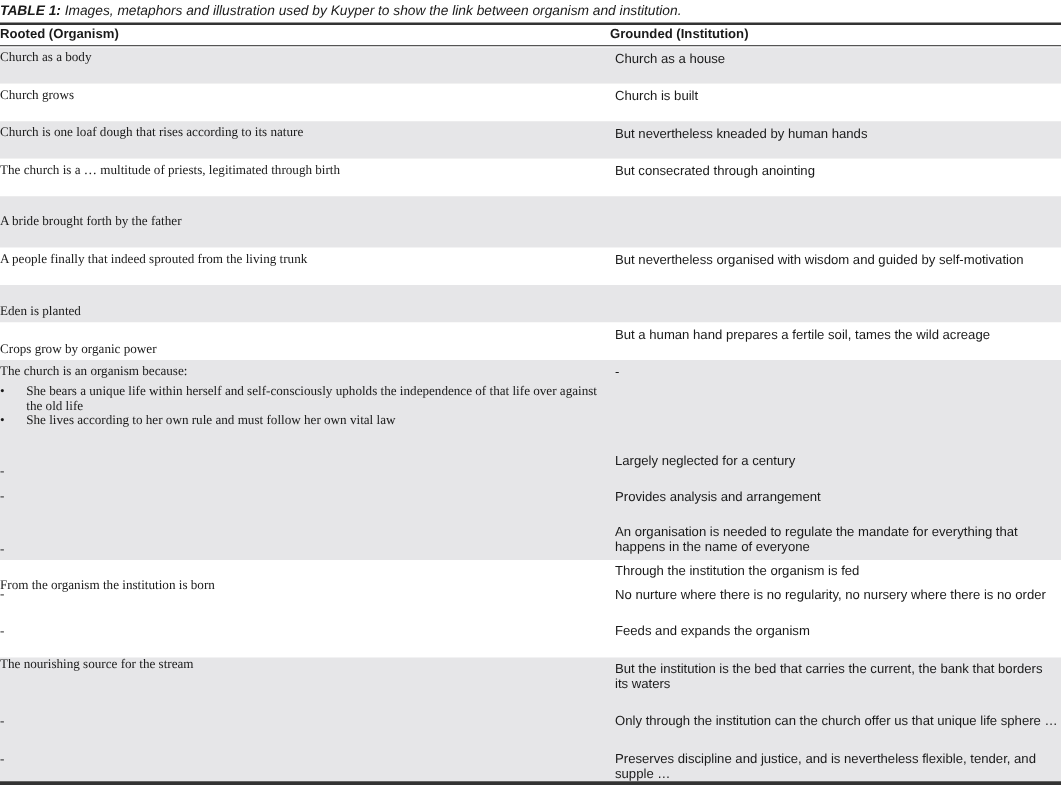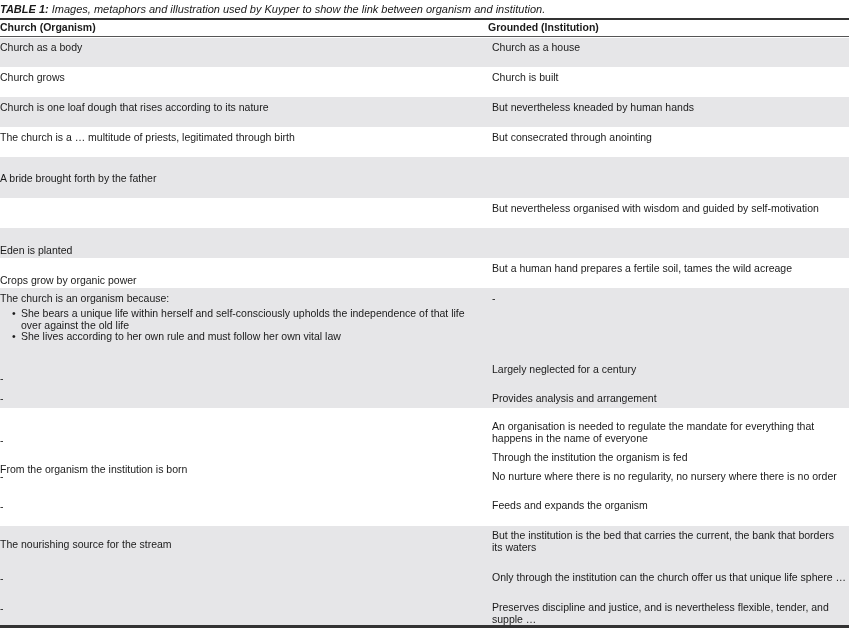--- a/index.html
+++ b/index.html
@@ -8,32 +8,32 @@
   .caption { position: absolute; left: 0; top: 3px; font-size: 11px; white-space: nowrap; font-style: italic; }
   .caption b { font-weight: bold; }
   .rule-top { position: absolute; left: 0; top: 18px; width: 849px; height: 2px; background: #333; }
   .rule-head { position: absolute; left: 0; top: 36px; width: 849px; height: 1px; background: #555; }
   .rule-bottom { position: absolute; left: 0; top: 625px; width: 849px; height: 3px; background: #333; }
   .hdr { position: absolute; top: 21px; font-weight: bold; font-size: 10.5px; }
   .row { position: absolute; left: 0; width: 849px; }
   .gray { background: #e6e6e8; }
   .white { background: #ffffff; }
   .cell { position: absolute; font-size: 10.5px; line-height: 12px; }
-  .l { left: 0; }
+  .l { left: 0; font-family: Liberation Serif, serif; }
   .r { left: 492px; width: 355px; }
   ul.bul { margin: 0; padding: 0; list-style: none; width: 478px; }
-  ul.bul li { position: relative; padding-left: 9px; line-height: 11.5px; margin-left: 12px; }
+  ul.bul li { position: relative; padding-left: 21px; line-height: 11.5px; }
   ul.bul li::before { content: "\2022"; position: absolute; left: 0; top: 0; }
 </style>
 </head>
 <body>
 
 <div class="caption"><b>TABLE 1:</b><span> Images, metaphors and illustration used by Kuyper to show the link between organism and institution.</span></div>
 <div class="rule-top"></div>
-<div class="hdr" style="left:0">Church (Organism)</div>
+<div class="hdr" style="left:0">Rooted (Organism)</div>
 <div class="hdr" style="left:488px">Grounded (Institution)</div>
 <div class="rule-head"></div>
 
 <div class="row gray" style="top:38px;height:29px">
   <div class="cell l" style="top:3px">Church as a body</div>
   <div class="cell r" style="top:3px">Church as a house</div>
 </div>
 
 <div class="row white" style="top:67px;height:30px">
   <div class="cell l" style="top:4px">Church grows</div>
@@ -48,33 +48,34 @@
 <div class="row white" style="top:127px;height:30px">
   <div class="cell l" style="top:4px">The church is a … multitude of priests, legitimated through birth</div>
   <div class="cell r" style="top:4px">But consecrated through anointing</div>
 </div>
 
 <div class="row gray" style="top:157px;height:56px">
   <div class="cell l" style="top:15px">A bride brought forth by the father</div>
 </div>
 
 <div class="row white" style="top:198px;height:30px">
+  <div class="cell l" style="top:4px">A people finally that indeed sprouted from the living trunk</div>
   <div class="cell r" style="top:4px">But nevertheless organised with wisdom and guided by self-motivation</div>
 </div>
 
 <div class="row gray" style="top:228px;height:30px">
   <div class="cell l" style="top:16px">Eden is planted</div>
 </div>
 
 <div class="row white" style="top:258px;height:30px">
   <div class="cell l" style="top:16px">Crops grow by organic power</div>
   <div class="cell r" style="top:4px">But a human hand prepares a fertile soil, tames the wild acreage</div>
 </div>
 
-<div class="row gray" style="top:288px;height:120px">
+<div class="row gray" style="top:288px;height:160px">
   <div class="cell l" style="top:4px">The church is an organism because:</div>
   <ul class="bul cell l" style="top:20px">
     <li>She bears a unique life within herself and self-consciously upholds the independence of that life over against the old life</li>
     <li>She lives according to her own rule and must follow her own vital law</li>
   </ul>
   <div class="cell l" style="top:84px">-</div>
   <div class="cell l" style="top:104px">-</div>
   <div class="cell l" style="top:146px">-</div>
   <div class="cell r" style="top:4px">-</div>
   <div class="cell r" style="top:75px">Largely neglected for a century</div>
@@ -85,21 +86,21 @@
 <div class="row white" style="top:448px;height:78px">
   <div class="cell l" style="top:15px">From the organism the institution is born</div>
   <div class="cell l" style="top:22px">-</div>
   <div class="cell l" style="top:52px">-</div>
   <div class="cell r" style="top:3px">Through the institution the organism is fed</div>
   <div class="cell r" style="top:22px;width:360px">No nurture where there is no regularity, no nursery where there is no order</div>
   <div class="cell r" style="top:51px">Feeds and expands the organism</div>
 </div>
 
 <div class="row gray" style="top:526px;height:99px">
-  <div class="cell l" style="top:12px">The nourishing source for the stream</div>
+  <div class="cell l" style="top:0">The nourishing source for the stream</div>
   <div class="cell l" style="top:46px">-</div>
   <div class="cell l" style="top:76px">-</div>
   <div class="cell r" style="top:4px;line-height:11.5px">But the institution is the bed that carries the current, the bank that borders its waters</div>
   <div class="cell r" style="top:46px;line-height:11.5px">Only through the institution can the church offer us that unique life sphere …</div>
   <div class="cell r" style="top:76px;line-height:11.5px">Preserves discipline and justice, and is nevertheless flexible, tender, and supple …</div>
 </div>
 
 <div class="rule-bottom"></div>
 
 </body></html>

